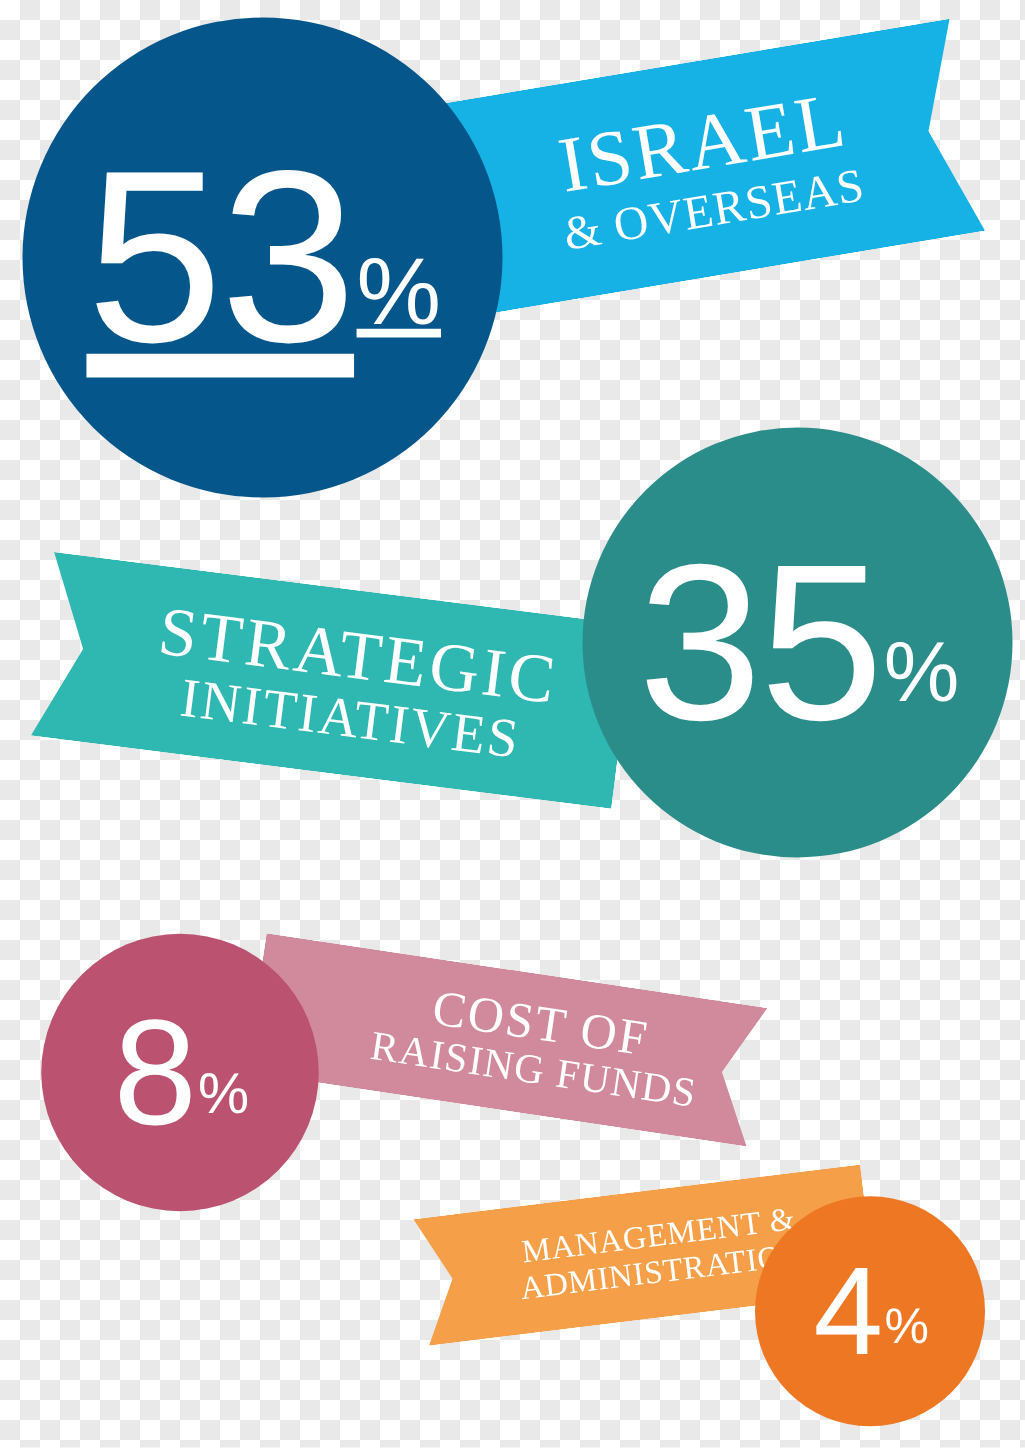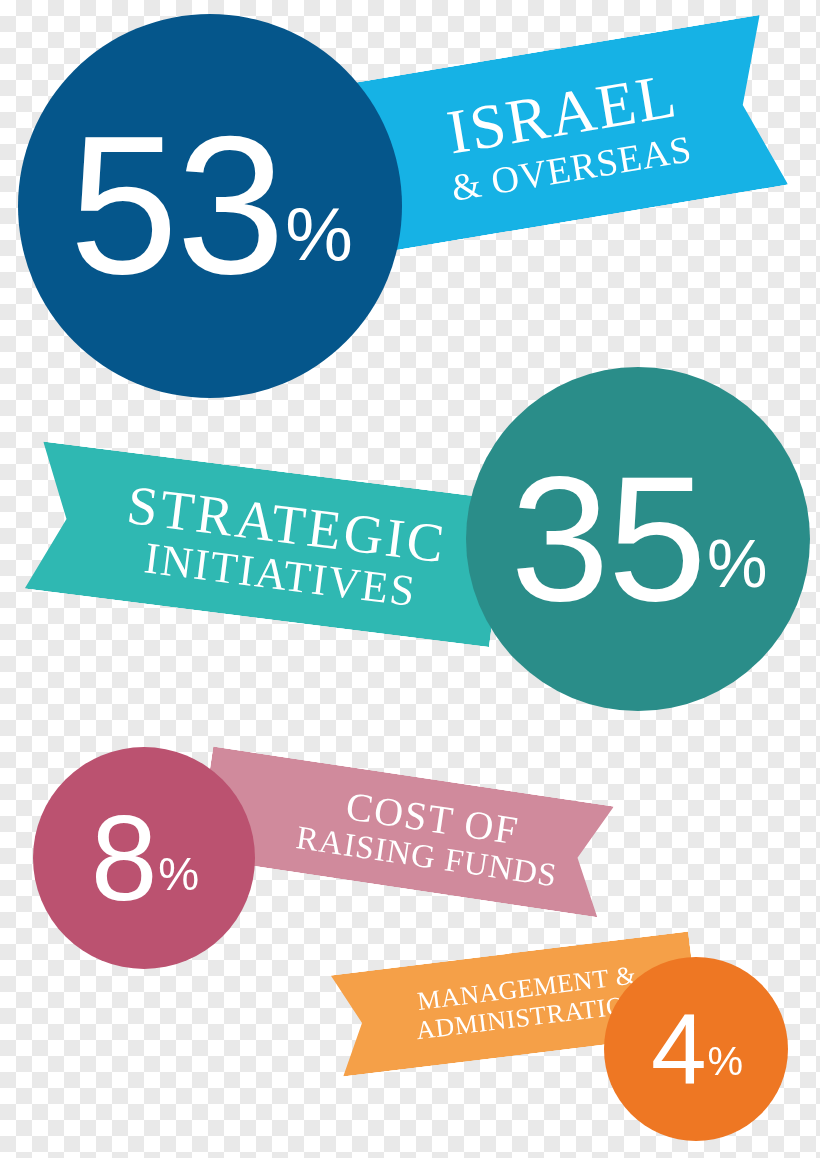--- a/index.html
+++ b/index.html
@@ -60,27 +60,28 @@
     display: inline-block;
     vertical-align: top;
     font-weight: 400;
   }
 
   
   #circle-israel {
     left: 18px; top: 14px;
     width: 384px; height: 384px;
     background: #05568b;
+    text-decoration: underline;
   }
   #circle-israel .num { font-size: 196px; }
   #circle-israel .pct { font-size: 76px; position: relative; top: 28px; left: 2px; }
 
   
   #circle-strategic {
-    left: 466px; top: 367px;
+    left: 466px; top: 342px;
     width: 344px; height: 344px;
     background: #2a8d89;
   }
   #circle-strategic .num { font-size: 178px; }
   #circle-strategic .pct { font-size: 68px; position: relative; top: 24px; left: 2px; }
 
   
   #circle-cost {
     left: 33px; top: 747px;
     width: 222px; height: 222px;

